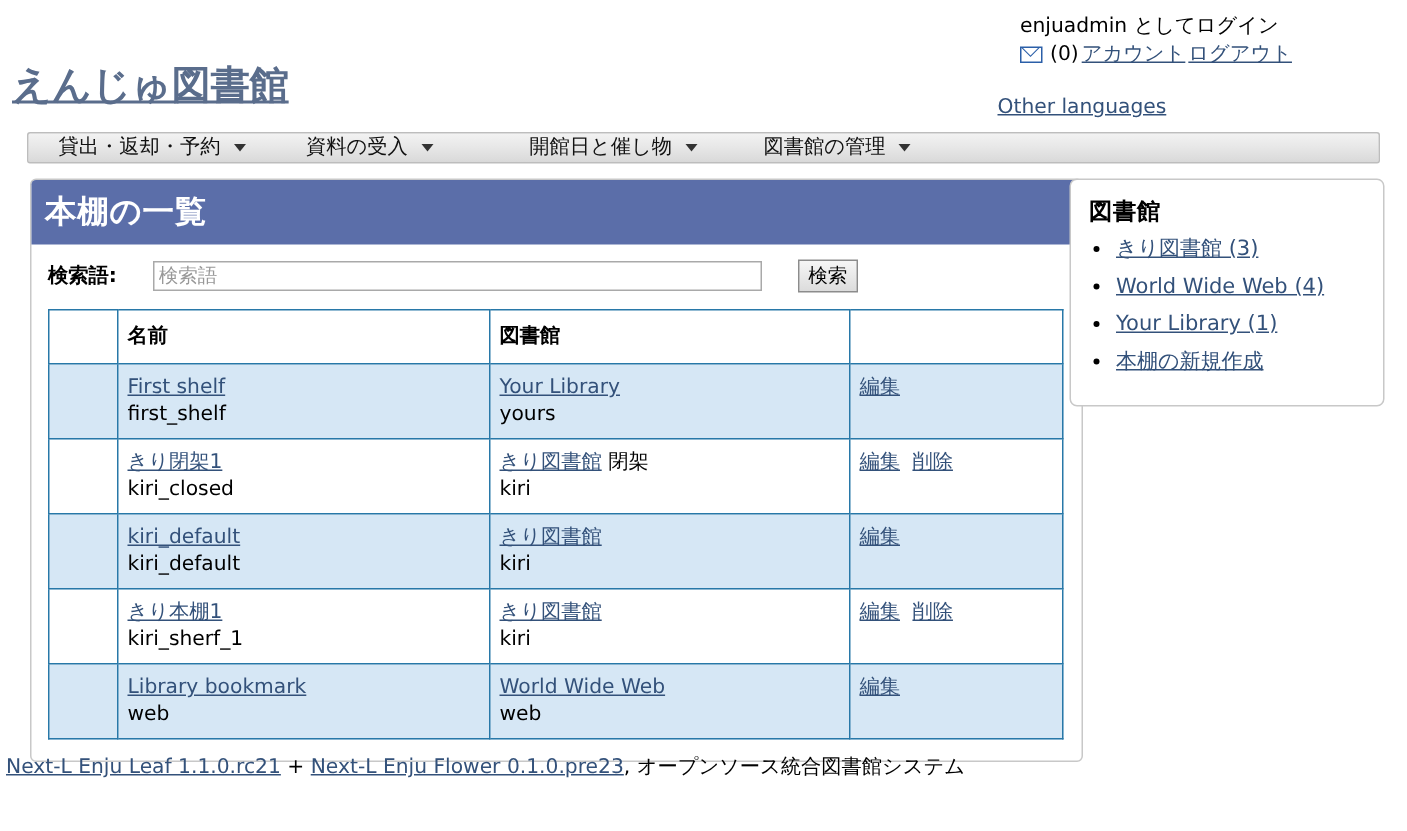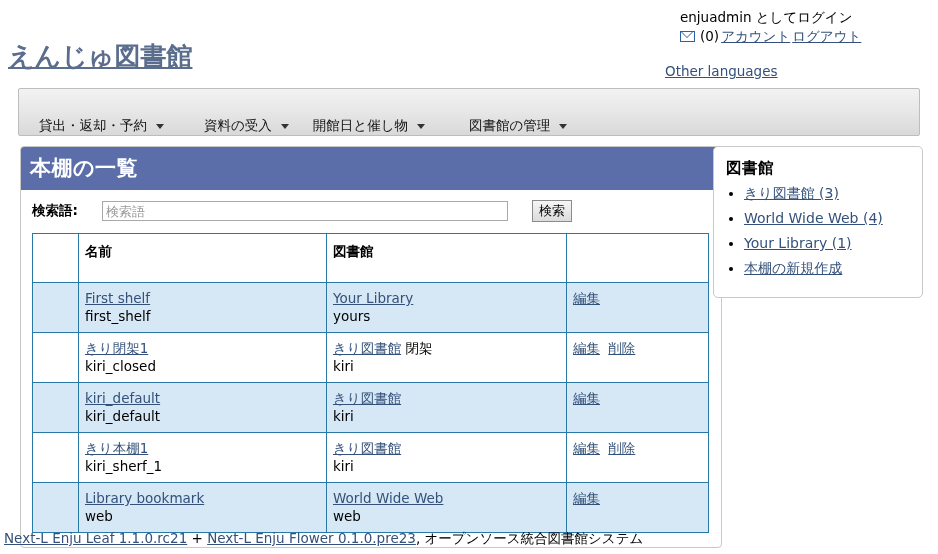--- a/index.html
+++ b/index.html
@@ -69,40 +69,40 @@
     border-top: 5px solid #ffffff;
   }
   #other-lang {
     position: absolute;
     left: 665px; top: 63px;
     font-size: 13.5px;
   }
 
   
   #navbar {
-    height: 48px;
+    height: 21px;
     margin: 0 18px 0 18px;
     background: linear-gradient(to bottom, #f2f2f2 0%, #e8e8e8 45%, #d9d9d9 100%);
     border: 1px solid #bdbdbd;
     border-radius: 2px;
     display: flex;
-    align-items: flex-end;
+    align-items: flex-start;
   }
   .nav-item {
     display: flex;
     align-items: center;
     gap: 9px;
     font-size: 13.5px;
     color: #111;
     padding: 0 0 0 0;
     white-space: nowrap;
   }
   .nav-item:nth-child(1) { margin-left: 20px; }
   .nav-item:nth-child(2) { margin-left: 40px; }
-  .nav-item:nth-child(3) { margin-left: 24px; }
+  .nav-item:nth-child(3) { margin-left: 64px; }
   .nav-item:nth-child(4) { margin-left: 44px; }
   .caret {
     width: 0; height: 0;
     border-left: 4.5px solid transparent;
     border-right: 4.5px solid transparent;
     border-top: 5px solid #333;
     display: inline-block;
   }
 
   
@@ -170,21 +170,21 @@
     vertical-align: top;
     padding: 6px 0 7px 6px;
     font-size: 13.5px;
     line-height: 18px;
   }
   #shelves-table th {
     font-weight: bold;
     text-align: left;
     background: #ffffff;
     padding-top: 8px;
-    padding-bottom: 22px;
+    padding-bottom: 9px;
   }
   #shelves-table tbody tr:nth-child(odd) td { background: #d6e7f5; }
   #shelves-table tbody tr:nth-child(even) td { background: #ffffff; }
   .col-check { width: 46px; }
   .col-name  { width: 248px; }
   .col-lib   { width: 240px; }
   .col-act   { width: 142px; }
   .sub { color: #000; }
   .cellline { display: block; }
   .plaintxt { text-decoration: none; color: #000; }

